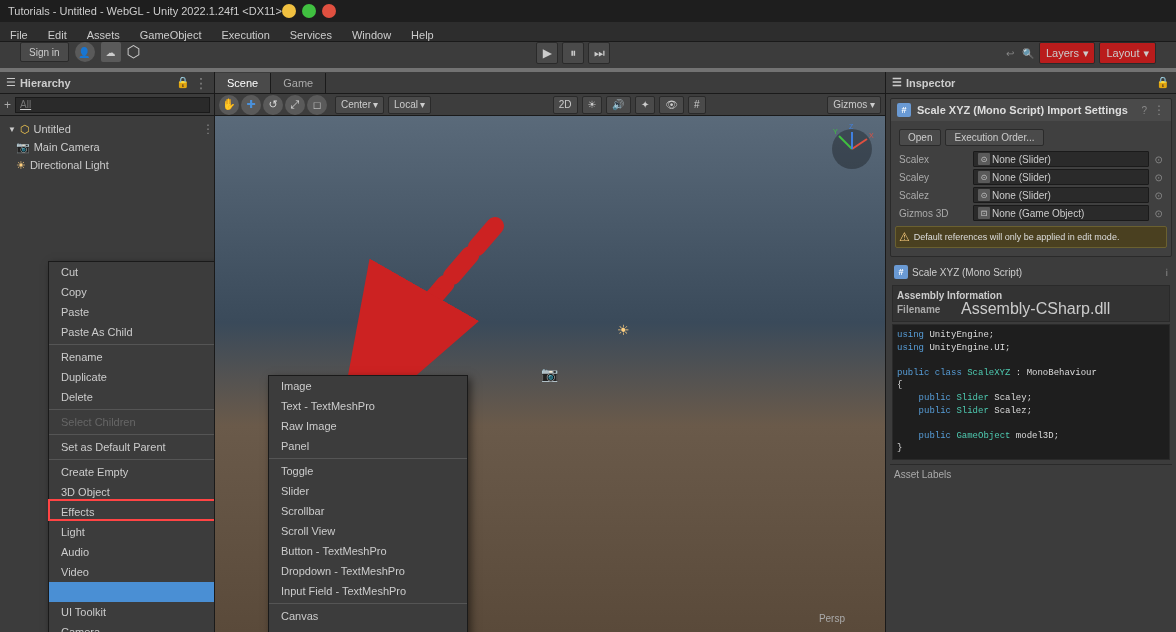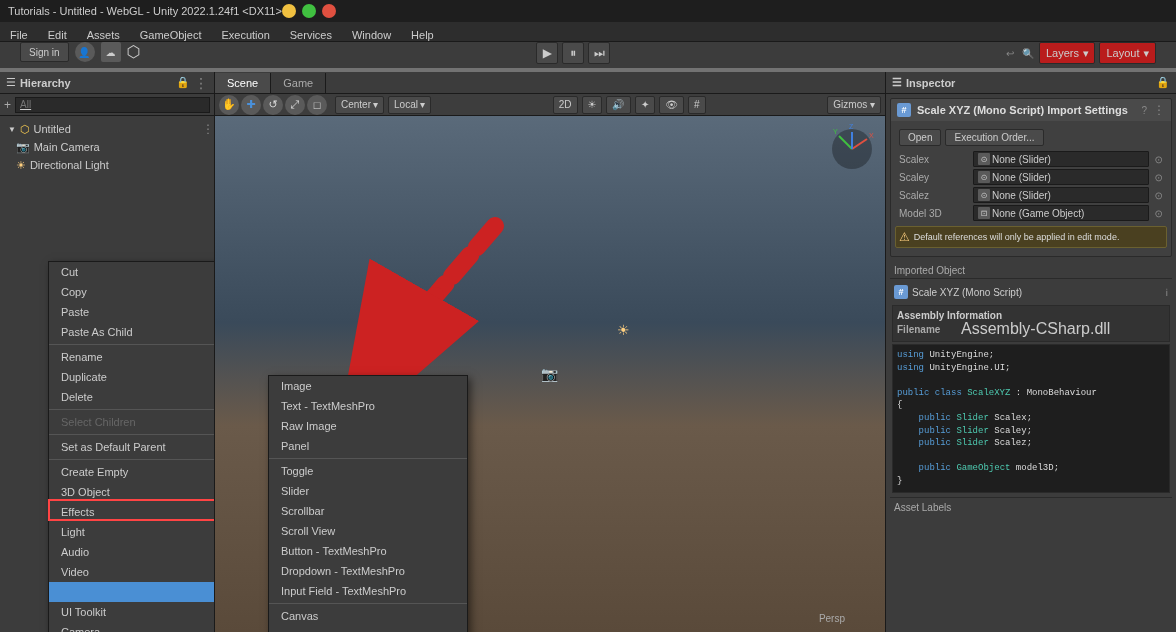--- a/index.html
+++ b/index.html
@@ -704,57 +704,55 @@
           </div>
           <div class="inspector-row">
             <span class="inspector-label">Scalez</span>
             <div class="inspector-value">
               <span class="inspector-value-icon">⊙</span>
               <span>None (Slider)</span>
             </div>
             <span style="cursor:pointer;color:#888;font-size:10px;margin-left:2px;">⊙</span>
           </div>
           <div class="inspector-row">
-            <span class="inspector-label">Model 3D</span>
+            <span class="inspector-label">Gizmos 3D</span>
             <div class="inspector-value">
               <span class="inspector-value-icon">⊡</span>
               <span>None (Game Object)</span>
             </div>
             <span style="cursor:pointer;color:#888;font-size:10px;margin-left:2px;">⊙</span>
           </div>
 
           <div style="display:flex;align-items:center;background:#4a4020;border:1px solid #6a6030;padding:3px;margin:4px 0;font-size:9px;color:#ddd;border-radius:2px;">
             <span style="color:#ffd080;margin-right:4px;font-size:12px;">⚠</span>
             <span>Default references will only be applied in edit mode.</span>
           </div>
         </div>
       </div>
 
-      <div class="section-header">Imported Object</div>
       <div style="display:flex;align-items:center;padding:4px;gap:4px;">
         <div class="component-icon">#</div>
         <span style="font-size:10px;color:#ccc;">Scale XYZ (Mono Script)</span>
         <span style="margin-left:auto;cursor:pointer;color:#888;font-size:10px;">ℹ</span>
       </div>
 
       <div class="assembly-box">
         <div style="font-weight:bold;margin-bottom:0;font-size:10px;">Assembly Information</div>
         <div class="assembly-row">
           <span class="assembly-label">Filename</span>
           <span style="color:#ccc;font-size:16px;">Assembly-CSharp.dll</span>
         </div>
       </div>
 
       <div class="code-box">
         <div><span class="code-keyword">using</span> <span class="code-normal">UnityEngine;</span></div>
         <div><span class="code-keyword">using</span> <span class="code-normal">UnityEngine.UI;</span></div>
         <div>&nbsp;</div>
         <div><span class="code-keyword">public class</span> <span class="code-type">ScaleXYZ</span> <span class="code-normal">: MonoBehaviour</span></div>
         <div><span class="code-normal">{</span></div>
-        <div><span class="code-normal">&nbsp;&nbsp;&nbsp;&nbsp;</span><span class="code-keyword">public</span> <span class="code-type">Slider</span> <span class="code-normal">Scalex;</span></div>
         <div><span class="code-normal">&nbsp;&nbsp;&nbsp;&nbsp;</span><span class="code-keyword">public</span> <span class="code-type">Slider</span> <span class="code-normal">Scaley;</span></div>
         <div><span class="code-normal">&nbsp;&nbsp;&nbsp;&nbsp;</span><span class="code-keyword">public</span> <span class="code-type">Slider</span> <span class="code-normal">Scalez;</span></div>
         <div>&nbsp;</div>
         <div><span class="code-normal">&nbsp;&nbsp;&nbsp;&nbsp;</span><span class="code-keyword">public</span> <span class="code-type">GameObject</span> <span class="code-normal">model3D;</span></div>
         <div><span class="code-normal">}</span></div>
       </div>
 
       <div class="asset-labels-section">
         <span>Asset Labels</span>
       </div>

